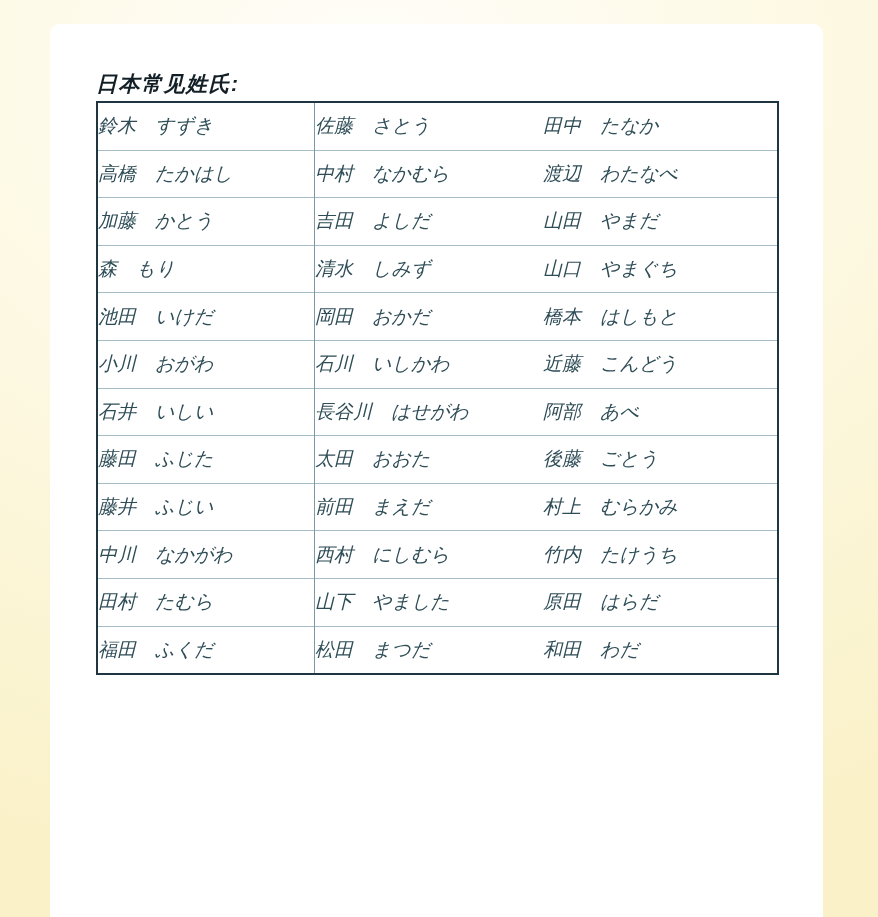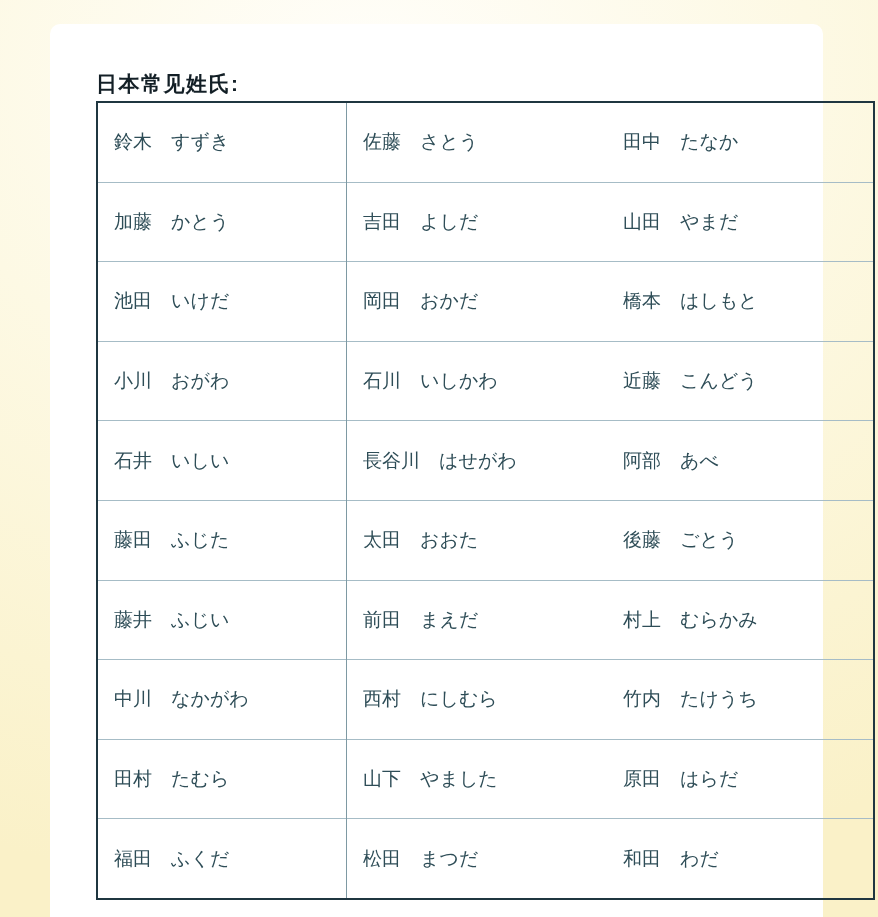--- a/index.html
+++ b/index.html
@@ -9,20 +9,21 @@
     height: 917px;
     overflow: hidden;
     font-family: "Liberation Sans", "DejaVu Sans", sans-serif;
   }
   .page-bg {
     position: relative;
     width: 878px;
     height: 917px;
     background: radial-gradient(ellipse 120% 90% at 42% 8%,
                 #fffefa 0%, #fdf9e4 42%, #fbf4d2 78%, #faf1c8 100%);
+    font-style: italic;
   }
   .content-panel {
     position: absolute;
     left: 50px;
     top: 24px;
     width: 773px;
     height: 893px;
     background: #ffffff;
     border-radius: 10px 10px 0 0;
   }
@@ -43,21 +44,21 @@
     width: 678px;
     border-collapse: collapse;
     table-layout: fixed;
     border: 2px solid #1f3640;
     font-size: 19px;
     color: #2e4d57;
   }
   table.surnames td {
     height: 46.6px;
     border-top: 1px solid #a6bcc6;
-    padding: 16px;
+    padding: 0;
     white-space: nowrap;
     overflow: hidden;
     vertical-align: middle;
   }
   table.surnames tr:first-child td { border-top: none; }
   td.c0 { width: 216px; padding-left: 4px; }
   td.c1 { width: 228px; padding-left: 6px; border-left: 1px solid #7e99a3; }
   td.c2 { width: 234px; padding-left: 16px; }
 </style>
 </head>
@@ -67,23 +68,33 @@
   <div class="content-panel">
     <div class="page-title">日本常见姓氏:</div>
     <table class="surnames">
       <tbody id="surnames-body">
           <tr>
             <td class="c0">鈴木　すずき</td>
             <td class="c1">佐藤　さとう</td>
             <td class="c2">田中　たなか</td>
           </tr>
           <tr>
+            <td class="c0">高橋　たかはし</td>
+            <td class="c1">中村　なかむら</td>
+            <td class="c2">渡辺　わたなべ</td>
+          </tr>
+          <tr>
             <td class="c0">加藤　かとう</td>
             <td class="c1">吉田　よしだ</td>
             <td class="c2">山田　やまだ</td>
+          </tr>
+          <tr>
+            <td class="c0">森　もり</td>
+            <td class="c1">清水　しみず</td>
+            <td class="c2">山口　やまぐち</td>
           </tr>
           <tr>
             <td class="c0">池田　いけだ</td>
             <td class="c1">岡田　おかだ</td>
             <td class="c2">橋本　はしもと</td>
           </tr>
           <tr>
             <td class="c0">小川　おがわ</td>
             <td class="c1">石川　いしかわ</td>
             <td class="c2">近藤　こんどう</td>

